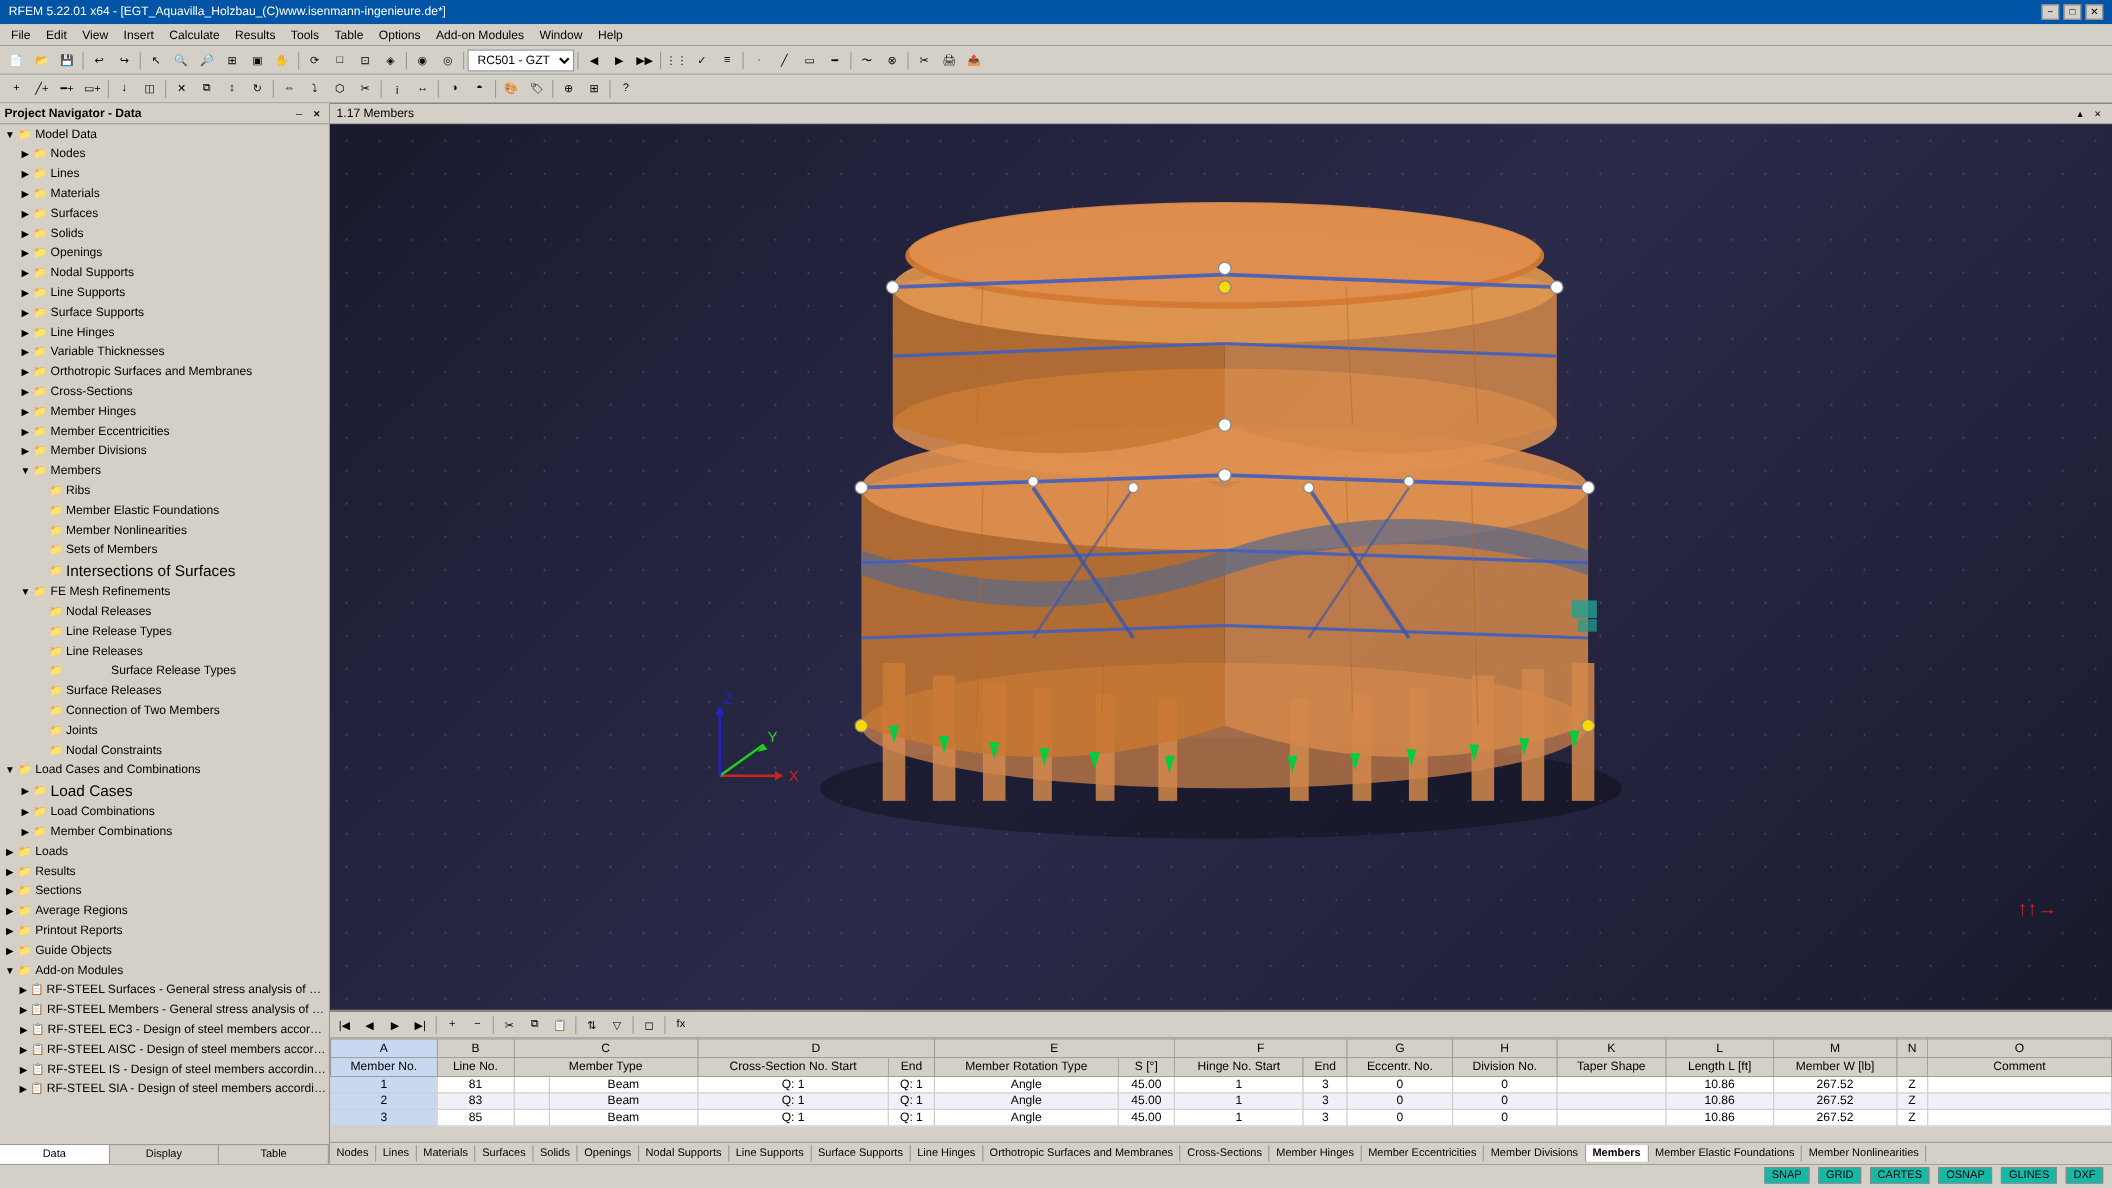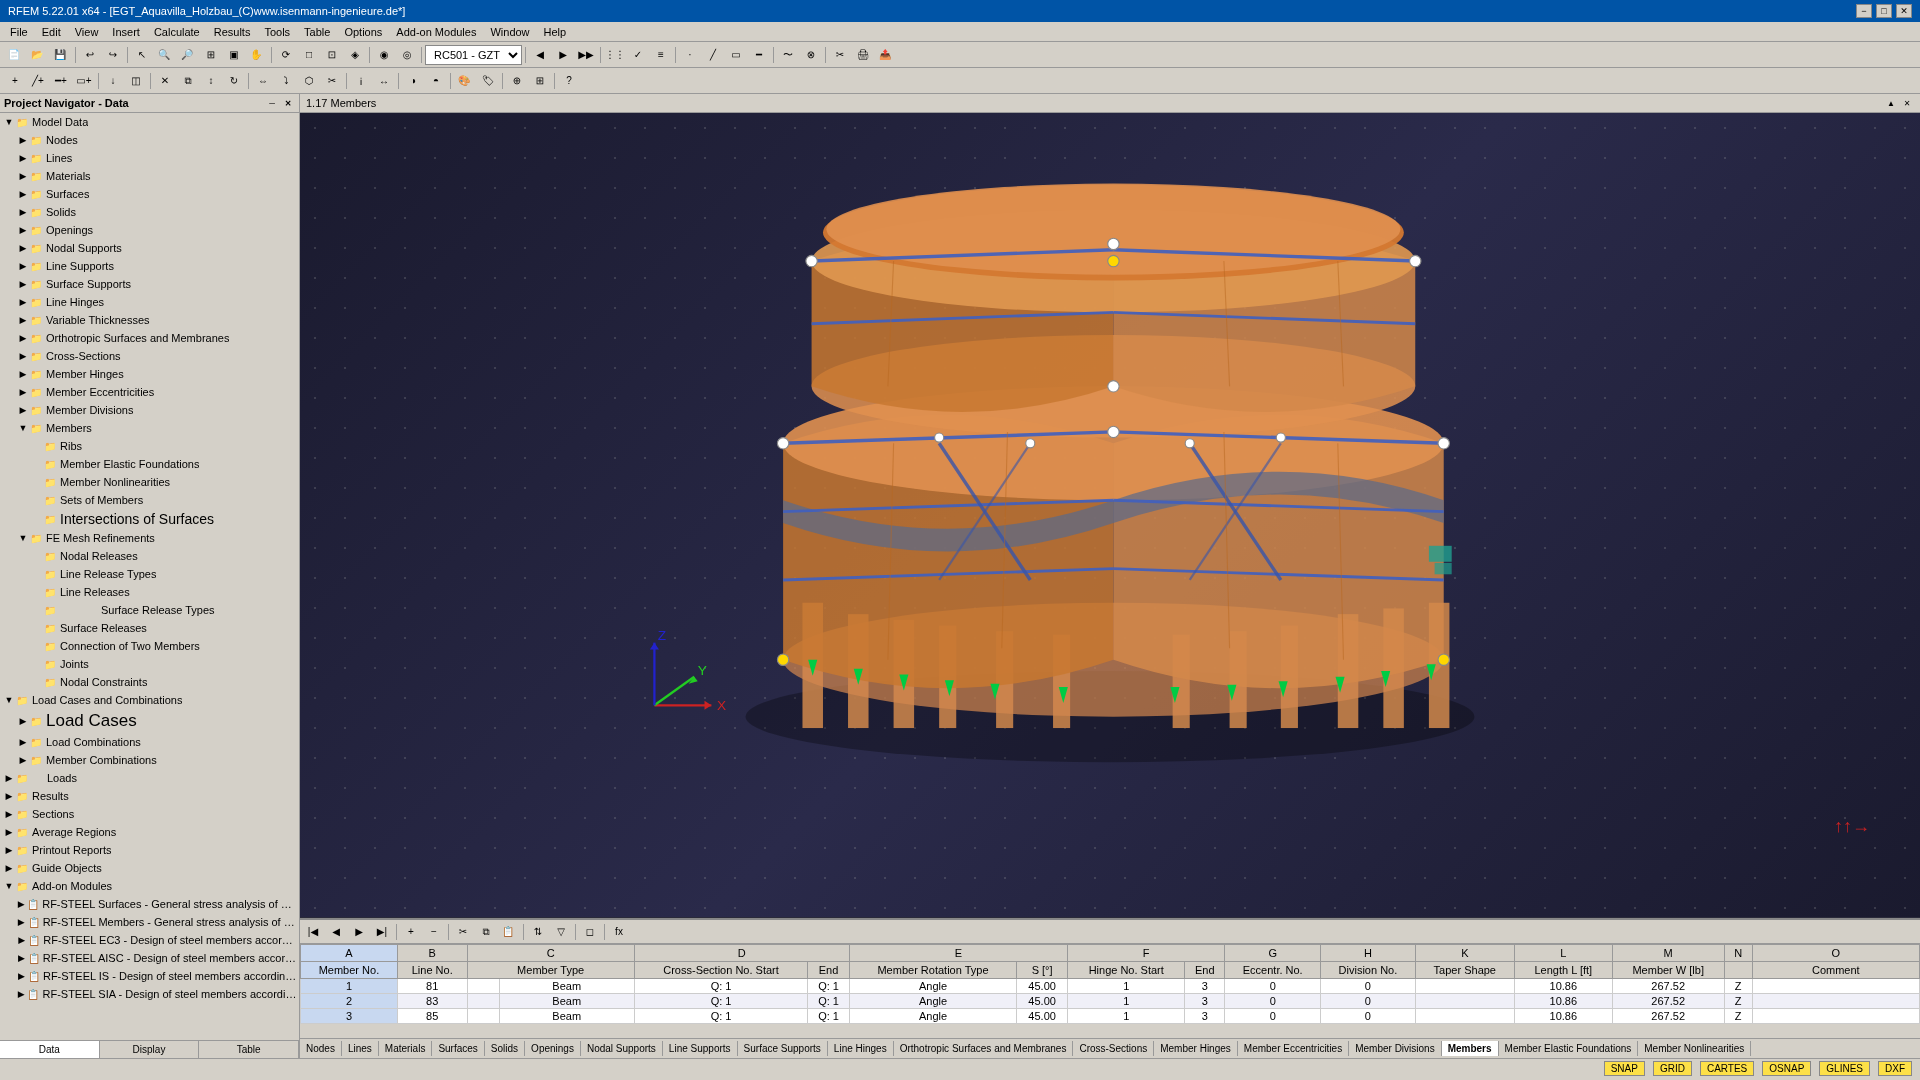--- a/index.html
+++ b/index.html
@@ -51,21 +51,21 @@
     tr:nth-child(even) td { background: #f0f0f8; }
     tr:nth-child(odd) td { background: white; }
     
     
     #bottom-tabs { background: #d4d0c8; border-top: 1px solid #999; height: 20px; display: flex; align-items: center; overflow: hidden; }
     .btab { padding: 2px 6px; font-size: 10px; cursor: pointer; border-right: 1px solid #999; white-space: nowrap; }
     .btab.active { background: white; font-weight: bold; }
     
     
     #statusbar { background: #d4d0c8; border-top: 1px solid #999; height: 20px; display: flex; align-items: center; justify-content: flex-end; padding: 0 8px; gap: 8px; font-size: 11px; }
-    .status-btn { padding: 1px 6px; border: 1px solid #888; background: #fde047; cursor: pointer; font-size: 10px; }
+    .status-btn { padding: 1px 6px; border: 1px solid #888; background: #14b8a6; cursor: pointer; font-size: 10px; }
     
     
     #building-svg { width: 100%; height: 100%; }
     
     
     ::-webkit-scrollbar { width: 12px; height: 12px; }
     ::-webkit-scrollbar-track { background: #d4d0c8; }
     ::-webkit-scrollbar-thumb { background: #888; border: 1px solid #d4d0c8; }
   </style>
 </head>
@@ -451,21 +451,21 @@
             <span class="tree-expander">▼</span>
             <span class="tree-icon" style="color: rgb(240, 192, 64);">📁</span>
             <span style="font-size: 11px; overflow: hidden; text-overflow: ellipsis; white-space: nowrap;">Load Cases and Combinations</span>
           </div>
         </div>
         <div class="tree-item">
           <div class="tree-row">
             <span class="tree-indent" style="width: 14px;"></span>
             <span class="tree-expander">▶</span>
             <span class="tree-icon" style="color: rgb(240, 192, 64);">📁</span>
-            <span style="font-size: 17px; overflow: hidden; text-overflow: ellipsis; white-space: nowrap;">Load Cases</span>
+            <span style="font-size: 14px; overflow: hidden; text-overflow: ellipsis; white-space: nowrap;">Load Cases</span>
           </div>
         </div>
         <div class="tree-item">
           <div class="tree-row">
             <span class="tree-indent" style="width: 14px;"></span>
             <span class="tree-expander">▶</span>
             <span class="tree-icon" style="color: rgb(240, 192, 64);">📁</span>
             <span style="font-size: 11px; overflow: hidden; text-overflow: ellipsis; white-space: nowrap;">Load Combinations</span>
           </div>
         </div>
@@ -475,21 +475,21 @@
             <span class="tree-expander">▶</span>
             <span class="tree-icon" style="color: rgb(240, 192, 64);">📁</span>
             <span style="font-size: 11px; overflow: hidden; text-overflow: ellipsis; white-space: nowrap;">Member Combinations</span>
           </div>
         </div>
         <div class="tree-item">
           <div class="tree-row">
             <span class="tree-indent" style="width: 0px;"></span>
             <span class="tree-expander">▶</span>
             <span class="tree-icon" style="color: rgb(240, 192, 64);">📁</span>
-            <span style="font-size: 11px; overflow: hidden; text-overflow: ellipsis; white-space: nowrap; margin-left: 15px;">Loads</span>
+            <span style="font-size: 11px; overflow: hidden; text-overflow: ellipsis; white-space: nowrap;">Loads</span>
           </div>
         </div>
         <div class="tree-item">
           <div class="tree-row">
             <span class="tree-indent" style="width: 0px;"></span>
             <span class="tree-expander">▶</span>
             <span class="tree-icon" style="color: rgb(240, 192, 64);">📁</span>
             <span style="font-size: 11px; overflow: hidden; text-overflow: ellipsis; white-space: nowrap;">Results</span>
           </div>
         </div>

